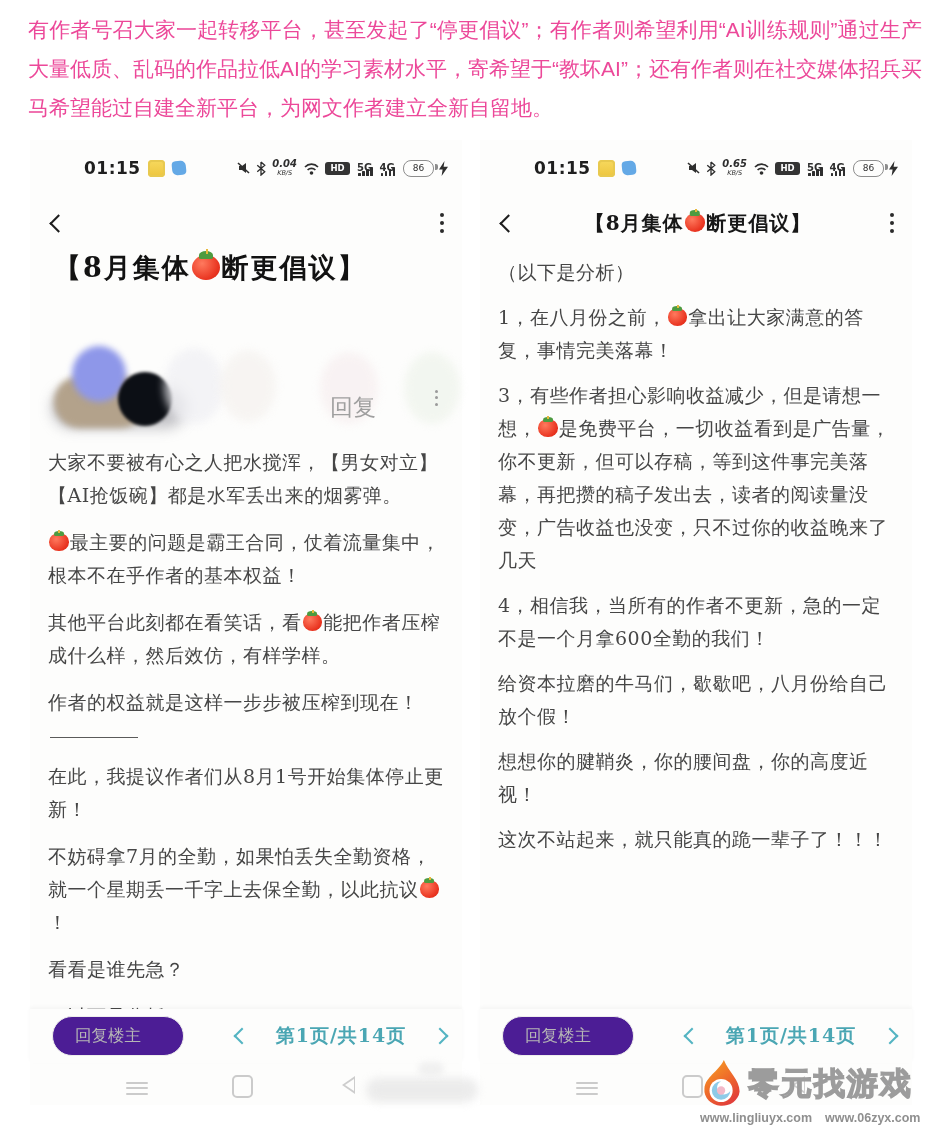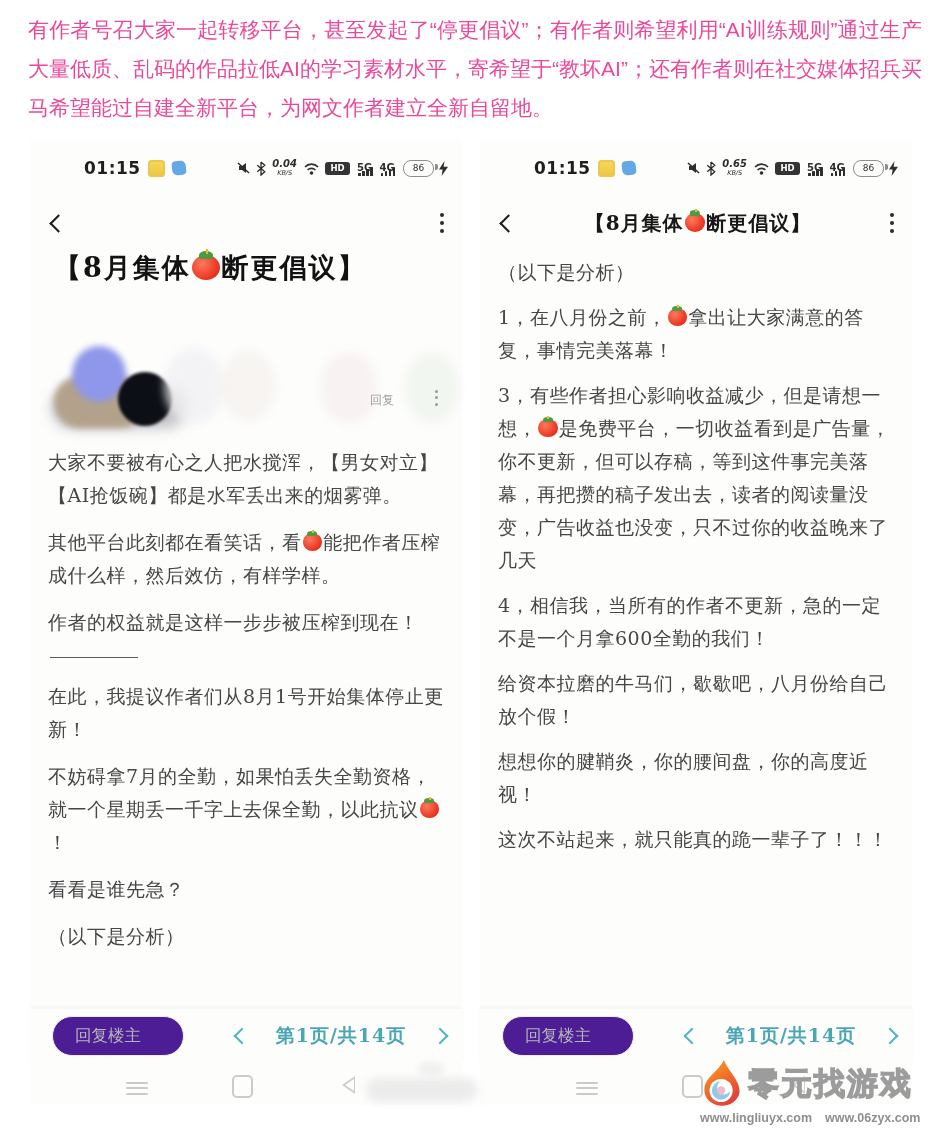--- a/index.html
+++ b/index.html
@@ -59,21 +59,21 @@
   .blob{position:absolute;border-radius:50%;}
   .b-shade{left:0;top:42px;width:134px;height:40px;background:#8d8d96;filter:blur(7px);opacity:.55;border-radius:20px;}
   .b-tan{left:2px;top:30px;width:92px;height:52px;background:#b3a28b;filter:blur(3px);border-radius:26px;}
   .b-blue{left:20px;top:0;width:54px;height:56px;background:#8e97e9;filter:blur(3px);}
   .b-dark{left:66px;top:26px;width:54px;height:54px;background:#0c0f15;filter:blur(1.5px);}
   .b-ghost{filter:blur(4px);opacity:.75;}
   .g1{left:112px;top:2px;width:60px;height:76px;background:#f0f0f4;}
   .g2{left:168px;top:4px;width:56px;height:72px;background:#f5f2ef;}
   .g3{left:268px;top:6px;width:58px;height:72px;background:#f7eff0;}
   .g4{left:352px;top:6px;width:56px;height:72px;background:#eff4ec;}
-  .reply-link{position:absolute;right:52px;top:46px;font-family:"DejaVu Serif",serif;font-size:12px;color:#9f9f9f;cursor:pointer;margin-left:22px;}
+  .reply-link{position:absolute;right:70px;top:46px;font-family:"DejaVu Serif",serif;font-size:23px;color:#9f9f9f;cursor:pointer;margin-left:22px;}
   .avatars .vdots{position:absolute;right:8px;top:42px;}
   .avatars .vdots i{width:3px;height:3px;background:#9a9a9a;margin:1.8px 0;}
 
   
   .body-text{position:absolute;left:18px;right:14px;overflow:hidden;
              font-family:"DejaVu Serif",serif;color:#464646;font-size:19px;line-height:33px;
              letter-spacing:.5px;}
   .phone.left  .body-text{top:306px;bottom:96px;}
   .phone.right .body-text{top:116px;bottom:96px;}
   .body-text p{margin:0 0 14px 0;}
@@ -204,20 +204,21 @@
       <span class="reply-link">回复</span>
       <span class="vdots">
           <i></i>
           <i></i>
           <i></i>
         </span>
     </div>
 
     <div class="body-text">
       <p>大家不要被有心之人把水搅浑，【男女对立】【AI抢饭碗】都是水军丢出来的烟雾弹。</p>
+      <p><span class="tomato"></span>最主要的问题是霸王合同，仗着流量集中，根本不在乎作者的基本权益！</p>
       <p>其他平台此刻都在看笑话，看<span class="tomato"></span>能把作者压榨成什么样，然后效仿，有样学样。</p>
       <p>作者的权益就是这样一步步被压榨到现在！</p>
       <hr class="para-divider">
       <p>在此，我提议作者们从8月1号开始集体停止更新！</p>
       <p>不妨碍拿7月的全勤，如果怕丢失全勤资格，就一个星期丢一千字上去保全勤，以此抗议<span class="tomato"></span>！</p>
       <p>看看是谁先急？</p>
       <p>（以下是分析）</p>
     </div>
 
     <div class="bottombar">

